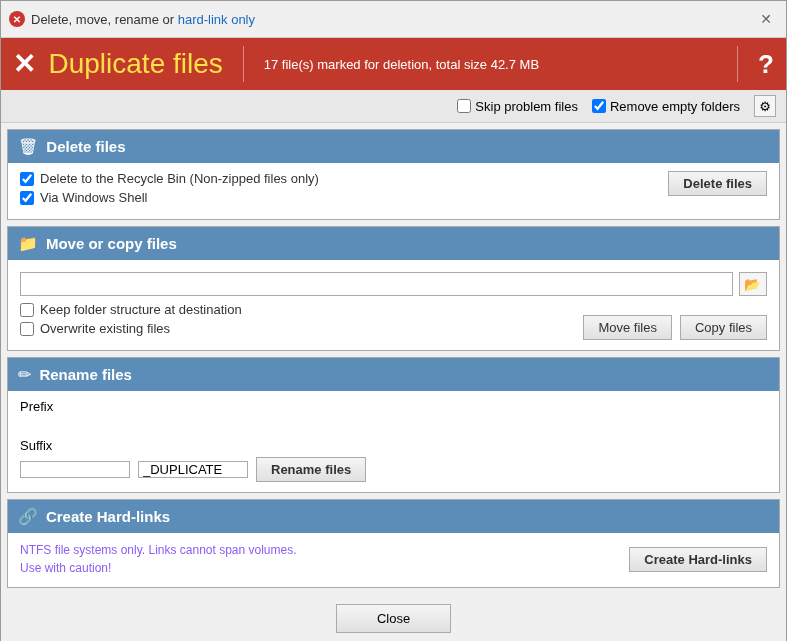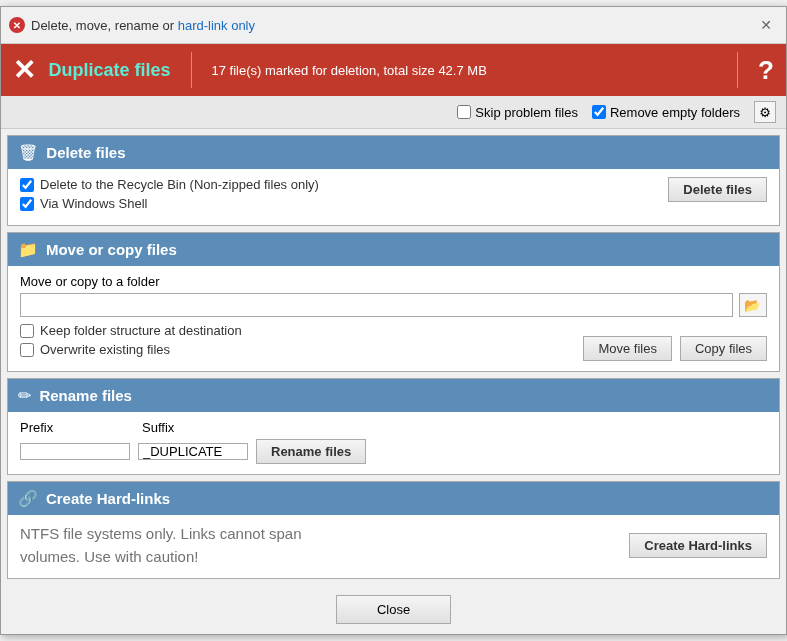--- a/index.html
+++ b/index.html
@@ -71,23 +71,23 @@
       padding: 8px 12px;
       gap: 12px;
     }
     .header-x {
       color: white;
       font-size: 28px;
       font-weight: bold;
       line-height: 1;
     }
     .header-title {
-      color: #5eead4;
-      font-size: 18px;
-      font-weight: bold;
+      color: #fde047;
+      font-size: 28px;
+      font-weight: normal;
     }
     .header-divider {
       width: 1px;
       height: 36px;
       background: rgba(255,255,255,0.4);
       margin: 0 8px;
     }
     .header-info {
       color: white;
       font-size: 13px;
@@ -213,22 +213,23 @@
     .move-copy-actions {
       display: flex;
       justify-content: flex-end;
       gap: 8px;
       margin-top: 4px;
     }
 
     
     .rename-labels {
       display: flex;
-      gap: 12px;
+      gap: 24px;
       margin-bottom: 4px;
+      flex-direction: column;
     }
     .rename-inputs {
       display: flex;
       align-items: center;
       gap: 8px;
     }
     .rename-input {
       height: 17px;
       border: 1px solid #aaa;
       padding: 2px 4px;
@@ -236,22 +237,22 @@
       width: 110px;
     }
 
     
     .hardlink-body {
       display: flex;
       align-items: center;
       justify-content: space-between;
     }
     .hardlink-text {
-      font-size: 15px;
-      color: #737373;
+      font-size: 12px;
+      color: #8b5cf6;
       line-height: 1.5;
       max-width: 300px;
     }
 
     
     .footer {
       padding: 10px;
       display: flex;
       justify-content: center;
       background: #f0f0f0;
@@ -325,21 +326,20 @@
       </div>
     </div>
   </div>
 
   <div class="section">
     <div class="section-header">
       <span class="section-header-icon">📁</span>
       <span class="section-header-title">Move or copy files</span>
     </div>
     <div class="section-body">
-      <label>Move or copy to a folder</label>
       <div class="folder-input-row">
         <input class="folder-input" type="text" style="">
         <button class="folder-btn">
           <span>📂</span>
         </button>
       </div>
       <div style="display:flex; justify-content:space-between; align-items:flex-end;">
         <div>
           <div class="checkbox-row">
             <input type="checkbox" id="keepStructure" style="">

